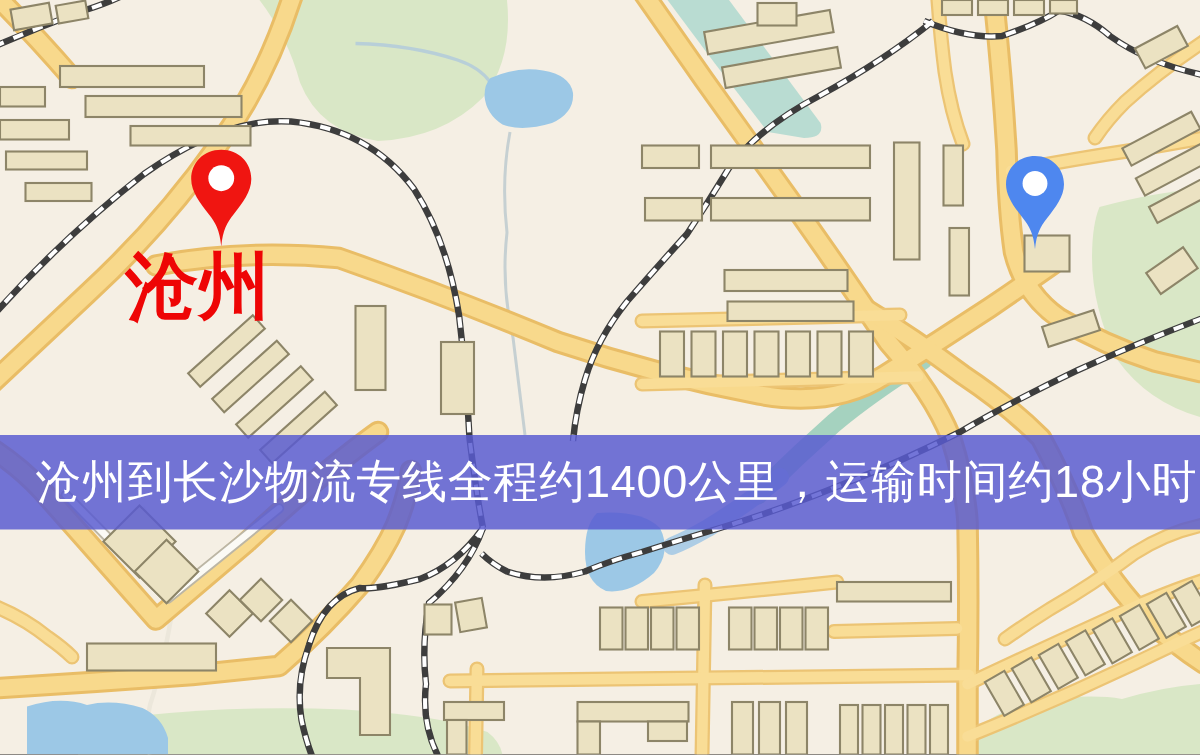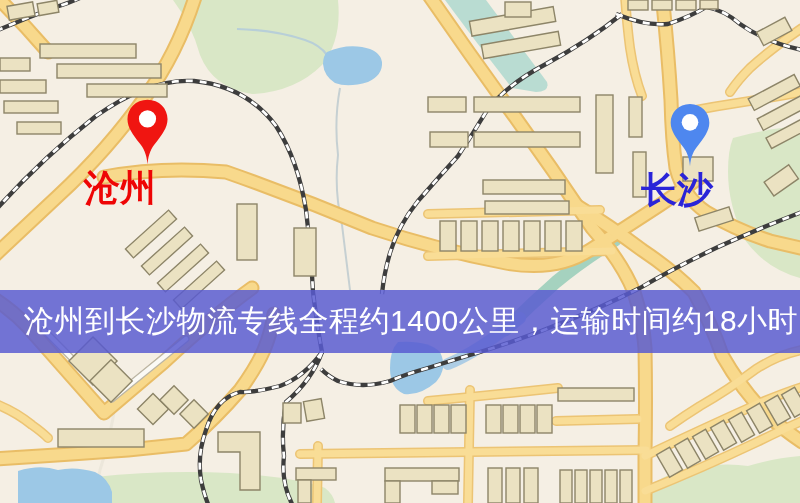--- a/index.html
+++ b/index.html
@@ -37,22 +37,22 @@
     font-size:30px;letter-spacing:.5px;white-space:nowrap;
   }
 
   
   .pin{position:absolute;}
   .pin svg{display:block;width:100%;height:100%;}
 
   
   .city-label{
     position:absolute;
-    font-family:Liberation Serif, serif;
-    font-size:36px;font-weight:600;line-height:1.05;white-space:nowrap;
+    font-family:Liberation Mono, monospace;
+    font-size:48px;font-weight:600;line-height:1.05;white-space:nowrap;
   }
   .label-origin{left:84px;top:170px;}
   .label-destination{left:641px;top:172px;}
 </style>
 </head>
 <body>
 
 <div class="stage">
 
   <svg class="map-base" width="800" height="503" viewBox="0 0 800 503" xmlns="http://www.w3.org/2000/svg">
@@ -295,15 +295,14 @@
   </div>
 
   <div class="pin" style="left:669px;top:103px;width:42px;height:66px;">
     <svg viewBox="0 0 44 70" xmlns="http://www.w3.org/2000/svg">
       <path d="M22,1 C10,1 1.5,9.8 1.5,21 C1.5,29.5 7.5,37.5 13.5,45 C18,50.5 21,56 22,67 C23,56 26,50.5 30.5,45 C36.5,37.5 42.5,29.5 42.5,21 C42.5,9.8 34,1 22,1 Z" fill="#4e87ef"></path>
       <circle cx="22" cy="20.5" r="8.8" fill="#ffffff"></circle>
     </svg>
   </div>
 
   <div class="city-label label-origin" style="color: rgb(238, 5, 5);">沧州</div>
-  <div class="city-label label-destination" style="color: rgb(42, 36, 216);">长沙</div>
 
 </div>
 
 </body></html>

